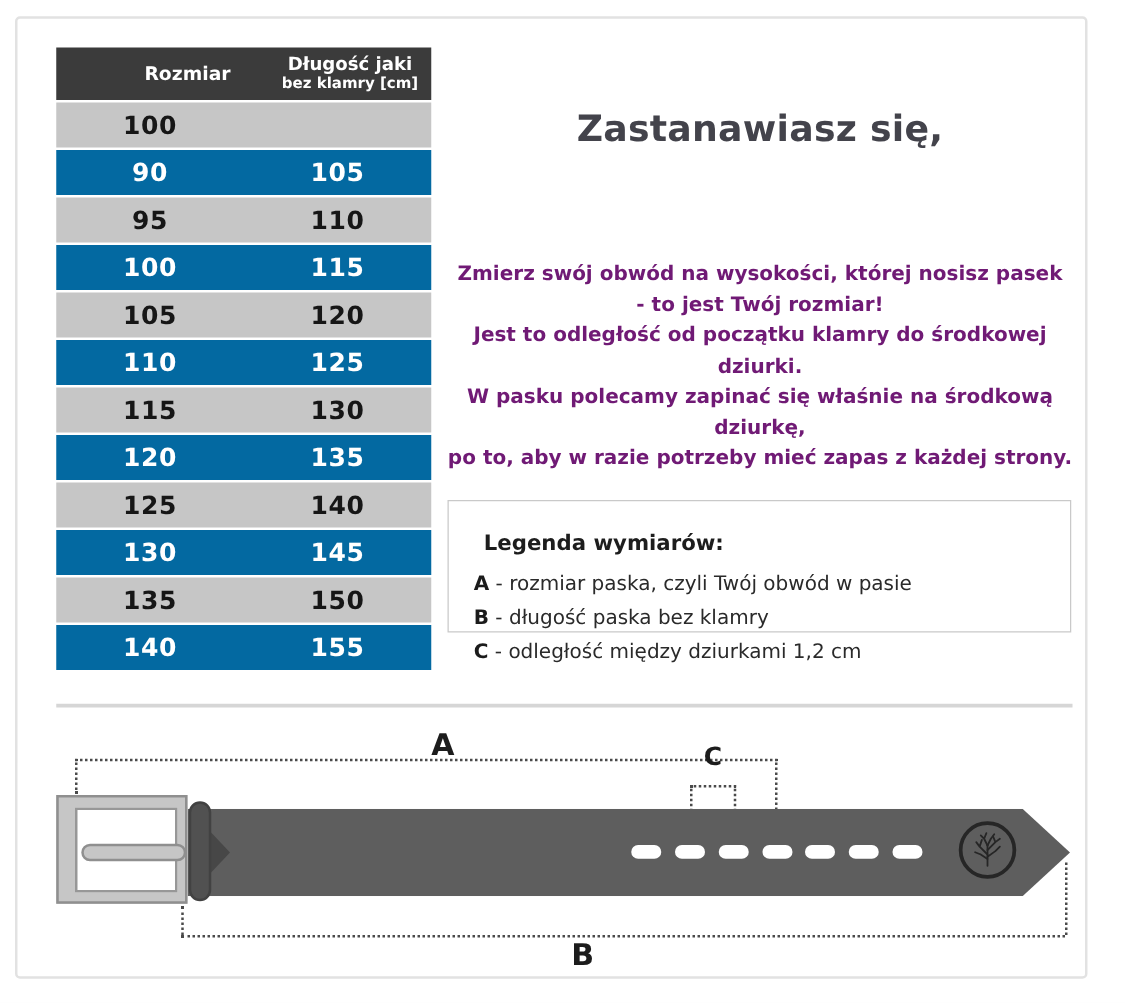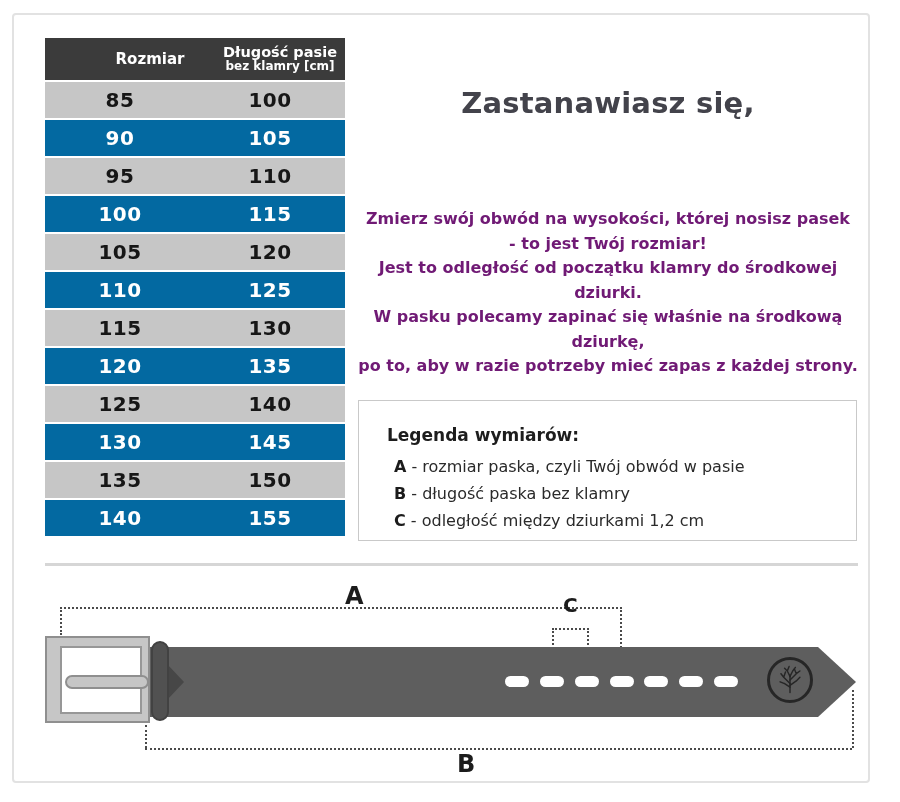--- a/index.html
+++ b/index.html
@@ -19,24 +19,24 @@
   .t-row{height:36px;margin-bottom:2px;display:flex;align-items:center;font-weight:bold;font-size:20px;}
   .t-row.light{background:#c6c6c6;color:#161616;}
   .t-row.dark{background:#0369a1;color:#ffffff;}
   .t-row span{width:150px;text-align:center;letter-spacing:0.5px;}
 
   
   .heading{position:absolute;left:350px;top:84px;width:516px;text-align:center;
            color:#43434b;font-weight:800;font-size:29px;line-height:39px;letter-spacing:0.2px;}
   .intro-par{position:absolute;left:350px;top:207px;width:516px;text-align:center;
              color:#701a75;font-weight:bold;font-size:16px;line-height:24.5px;}
-  .legend-box{position:absolute;left:358px;top:400px;width:499px;height:141px;
+  .legend-box{position:absolute;left:358px;top:400px;width:499px;height:106px;
               border:1px solid #c9c9c9;box-sizing:border-box;background:#ffffff;}
   .legend-title{position:absolute;left:28px;top:24px;font-weight:bold;font-size:17px;color:#1d1d1d;}
-  .legend-items{position:absolute;left:35px;top:52px;font-size:16px;color:#2a2a2a;line-height:27px;}
+  .legend-items{position:absolute;left:20px;top:52px;font-size:16px;color:#2a2a2a;line-height:27px;}
   .legend-items .letter{font-weight:bold;color:#1b1b1b;}
 
   
   .divider{position:absolute;left:45px;top:563px;width:813px;height:3px;background:#d6d6d6;}
 
   
   .dim{position:absolute;}
   .dim.h{border-top:2px dotted #4a4a4a;}
   .dim.v{border-left:2px dotted #4a4a4a;}
   .dim-label{position:absolute;font-weight:800;color:#1c1c1c;}
@@ -61,26 +61,25 @@
 </head>
 <body>
 
 <div class="stage">
   <div class="frame"></div>
 
   <div class="size-table">
     <div class="t-header">
       <div class="c1">Rozmiar</div>
       <div class="c2">
-        <span class="l1">Długość pasie</span>
+        <span class="l1">Długość jaki</span>
         <span class="l2">bez klamry [cm]</span>
       </div>
     </div>
     <div class="t-row light">
-        <span>85</span>
         <span>100</span>
       </div>
     <div class="t-row dark">
         <span>90</span>
         <span>105</span>
       </div>
     <div class="t-row light">
         <span>95</span>
         <span>110</span>
       </div>

